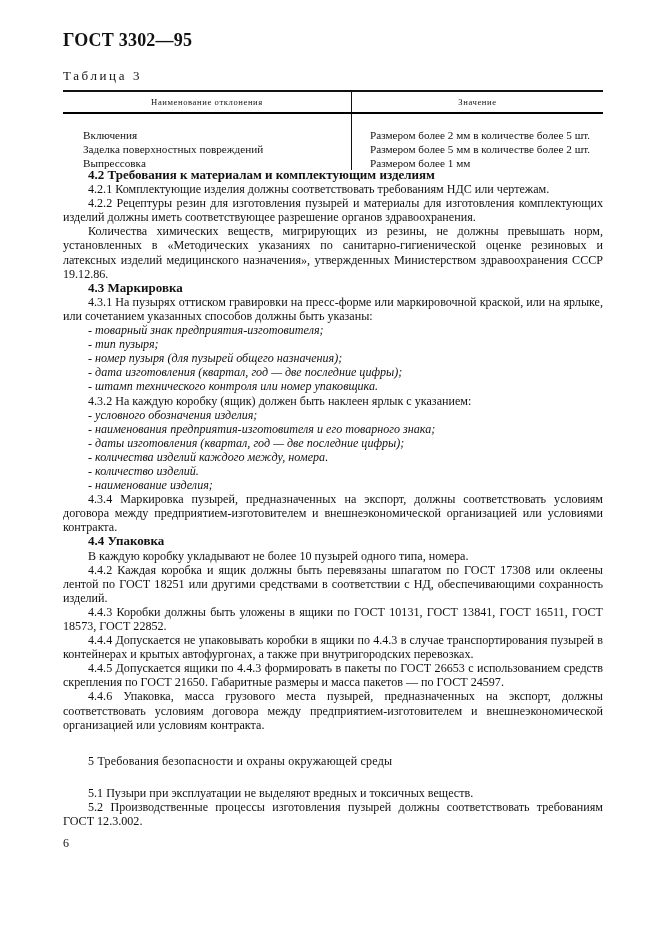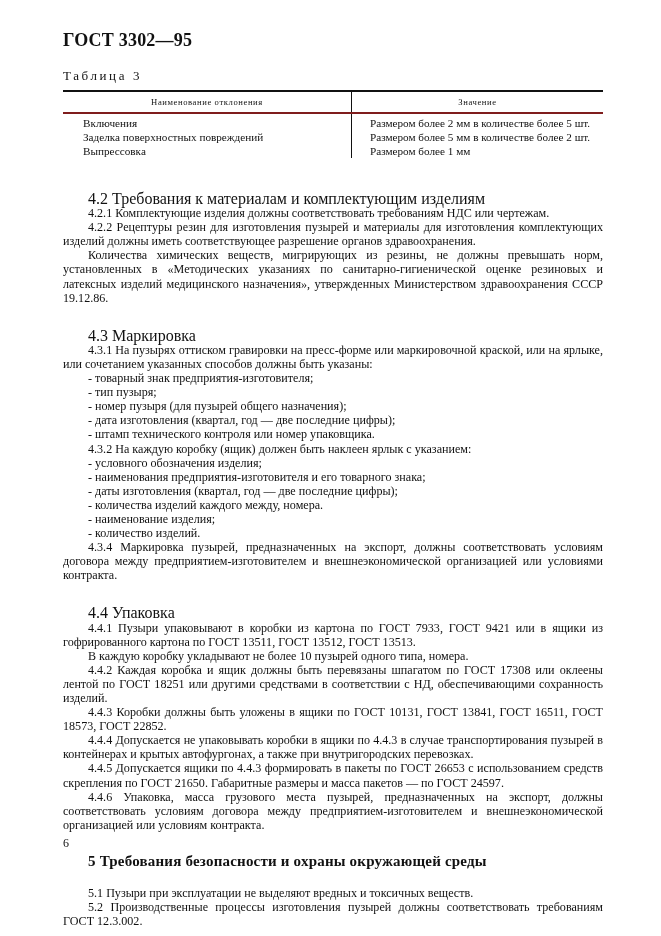--- a/index.html
+++ b/index.html
@@ -16,38 +16,38 @@
       position: absolute; left: 63px; top: 68px;
       font-size: 13px; letter-spacing: 2.6px;
     }
     table.tbl {
       position: absolute; left: 63px; top: 90px; width: 540px;
       border-collapse: collapse; font-size: 11.2px;
     }
     table.tbl th {
       font-weight: normal; font-size: 8.6px; letter-spacing: 0.6px;
       height: 20px; padding: 0; text-align: center;
-      border-top: 2px solid #111; border-bottom: 2px solid #7f1d1d;
+      border-top: 2px solid #111; border-bottom: 2px solid #000000;
     }
     table.tbl th.c1, table.tbl td.c1 { width: 268px; border-right: 1px solid #111; }
     table.tbl td { padding: 0; height: 14px; line-height: 14px; vertical-align: top; }
     table.tbl td.c1 { padding-left: 20px; }
     table.tbl td.c2 { padding-left: 18px; margin-top: 44px; }
-    table.tbl tr.first td { padding-top: 2px; }
+    table.tbl tr.first td { padding-top: 14px; }
 
     .body-text {
       position: absolute; left: 63px; top: 168px; width: 540px;
       font-size: 12.1px; line-height: 14.1px;
     }
     .p { margin: 0; text-align: justify; }
     .ind { text-indent: 25px; }
-    .h2 { font-weight: normal; text-indent: 25px; font-size: 16px; margin-top: 24px; }
-    .li { padding-left: 25px; margin: 0; }
+    .h2 { font-weight: bold; text-indent: 25px; font-size: 13px; }
+    .li { padding-left: 25px; margin: 0; font-style: italic; }
     .h1 {
-      font-weight: bold; font-size: 15px; text-indent: 25px;
+      font-weight: normal; font-size: 12px; text-indent: 25px;
       margin: 22px 0 18px 0; letter-spacing: 0.2px;
     }
     .page-num { position: absolute; left: 63px; top: 836px; font-size: 12px; }
   </style>
 </head>
 <body>
 
 <div class="doc-header">ГОСТ 3302—95</div>
 <div class="table-caption">Таблица 3</div>
 
@@ -85,26 +85,25 @@
   <p class="li">- товарный знак предприятия-изготовителя;</p>
   <p class="li">- тип пузыря;</p>
   <p class="li">- номер пузыря (для пузырей общего назначения);</p>
   <p class="li">- дата изготовления (квартал, год — две последние цифры);</p>
   <p class="li">- штамп технического контроля или номер упаковщика.</p>
   <p class="p ind">4.3.2 На каждую коробку (ящик) должен быть наклеен ярлык с указанием:</p>
   <p class="li">- условного обозначения изделия;</p>
   <p class="li">- наименования предприятия-изготовителя и его товарного знака;</p>
   <p class="li">- даты изготовления (квартал, год — две последние цифры);</p>
   <p class="li">- количества изделий каждого между, номера.</p>
+  <p class="li">- количество изделий.</p>
   <p class="li">- наименование изделия;</p>
-  <p class="li">- количество изделий.</p>
   <p class="p ind">4.3.4 Маркировка пузырей, предназначенных на экспорт, должны соответствовать условиям договора между предприятием-изготовителем и внешнеэкономической организацией или условиями контракта.</p>
 
   <p class="p h2">4.4 Упаковка</p>
-  <p class="p ind">4.4.1 Пузыри упаковывают в коробки из картона по ГОСТ 7933, ГОСТ 9421 или в ящики из гофрированного картона по ГОСТ 13511, ГОСТ 13512, ГОСТ 13513.</p>
   <p class="p ind">В каждую коробку укладывают не более 10 пузырей одного типа, номера.</p>
   <p class="p ind">4.4.2 Каждая коробка и ящик должны быть перевязаны шпагатом по ГОСТ 17308 или оклеены лентой по ГОСТ 18251 или другими средствами в соответствии с НД, обеспечивающими сохранность изделий.</p>
   <p class="p ind">4.4.3 Коробки должны быть уложены в ящики по ГОСТ 10131, ГОСТ 13841, ГОСТ 16511, ГОСТ 18573, ГОСТ 22852.</p>
   <p class="p ind">4.4.4 Допускается не упаковывать коробки в ящики по 4.4.3 в случае транспортирования пузырей в контейнерах и крытых автофургонах, а также при внутригородских перевозках.</p>
   <p class="p ind">4.4.5 Допускается ящики по 4.4.3 формировать в пакеты по ГОСТ 26653 с использованием средств скрепления по ГОСТ 21650. Габаритные размеры и масса пакетов — по ГОСТ 24597.</p>
   <p class="p ind">4.4.6 Упаковка, масса грузового места пузырей, предназначенных на экспорт, должны соответствовать условиям договора между предприятием-изготовителем и внешнеэкономической организацией или условиям контракта.</p>
 
   <p class="p h1">5 Требования безопасности и охраны окружающей среды</p>
   <p class="p ind">5.1 Пузыри при эксплуатации не выделяют вредных и токсичных веществ.</p>
   <p class="p ind">5.2 Производственные процессы изготовления пузырей должны соответствовать требованиям ГОСТ 12.3.002.</p>

